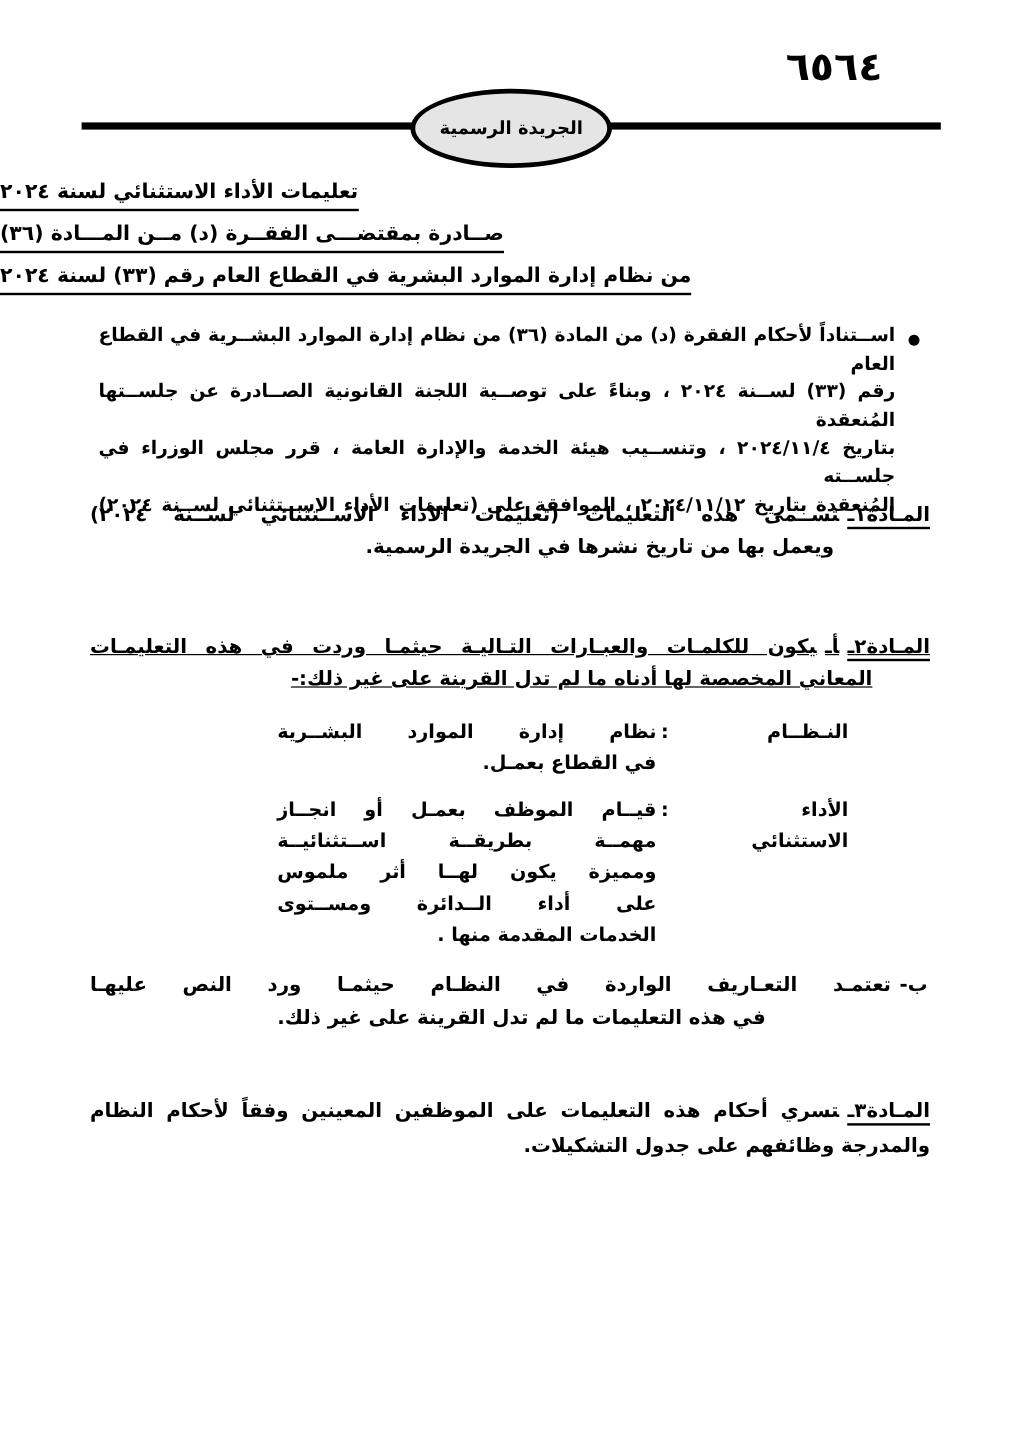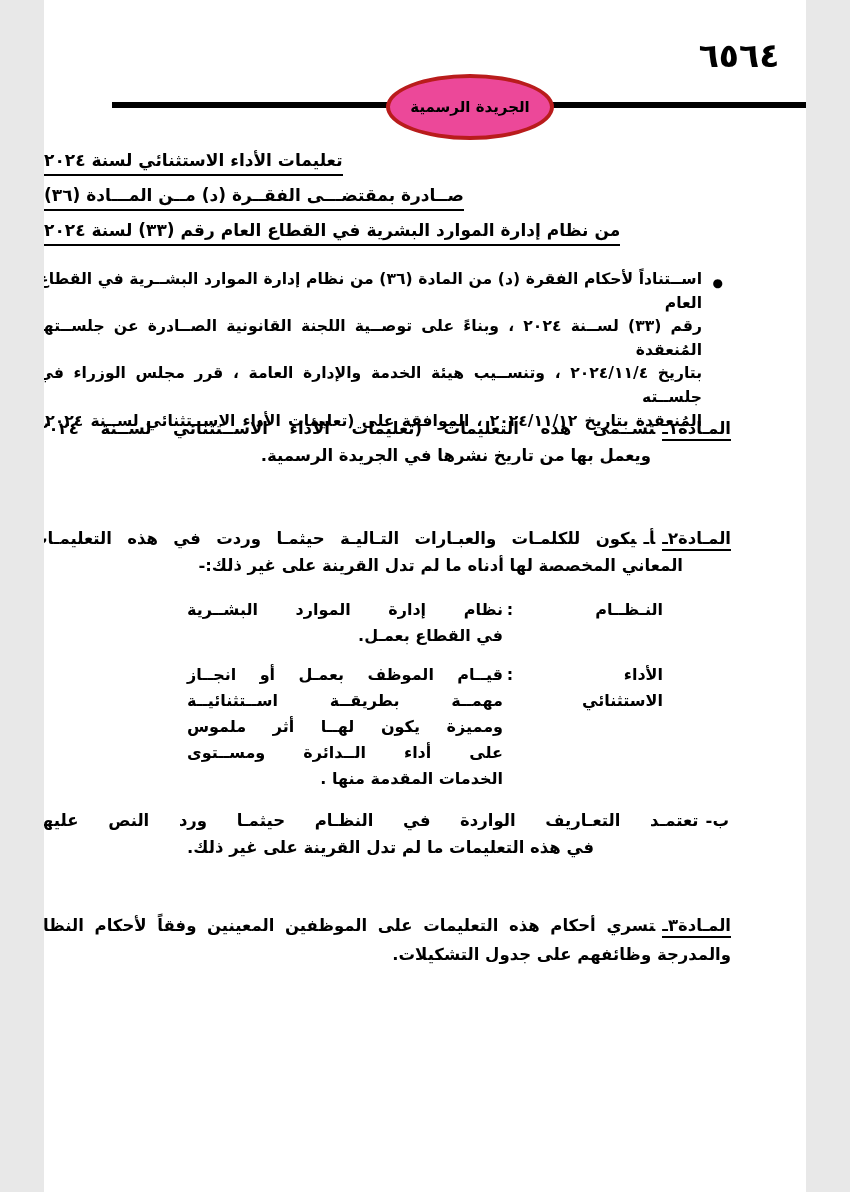--- a/index.html
+++ b/index.html
@@ -1,41 +1,40 @@
 <!DOCTYPE html>
 <html lang="ar"><head>
 <meta charset="utf-8">
 <style>
   html,body { margin:0; padding:0; background:#e8e8e8; }
   .page {
     position:relative;
-    width:718px; height:1192px;
+    width:850px; height:1192px;
     margin:0 auto;
     background:#ffffff;
     color:#000;
     font-family:"DejaVu Sans", sans-serif;
     font-weight:bold;
     direction:rtl;
     overflow:hidden;
-    padding-left:44px;
   }
   
   .pageno {
     position:absolute; top:36px; left:640px; width:110px;
     text-align:center; font-size:33px; letter-spacing:3px;
     direction:ltr;
   }
   .rule {
     position:absolute; top:102px; left:68px;
     width:716px; height:6px; background:#000;
   }
   .oval {
     position:absolute; top:74px; left:342px;
     width:168px; height:66px; box-sizing:border-box;
-    background:#ec4899; border:4px solid #b91c1c; border-radius:50%;
+    background:#e5e5e5; border:4px solid #000000; border-radius:50%;
     display:flex; align-items:center; justify-content:center;
     font-size:15px; z-index:2;
   }
   
   .titleblock {
     position:absolute; top:150px; left:0; width:850px;
     text-align:left;
   }
   .tline { margin-bottom:9px; }
   .tline > span {
@@ -54,21 +53,21 @@
   }
   .just { text-align:justify; text-align-last:justify; }
   .rline { text-align:right; }
   
   .art {
     position:absolute; right:75px; width:700px;
     font-size:16.5px; line-height:27px;
   }
   #article1 { top:415px; }
   #article1 .l2 { margin-right:80px; }
-  #article2 { top:525px; }
+  #article2 { top:525px;text-decoration:underline; }
   #article2 .l2 { margin-right:48px; }
   #article3 { top:911px; line-height:29px; }
   #article3 .l2 { }
   .heading {
     border-bottom:2.5px solid #000;
     padding-bottom:1px;
     margin-left:7px;
   }
   .amarker { margin-left:7px; }
   

